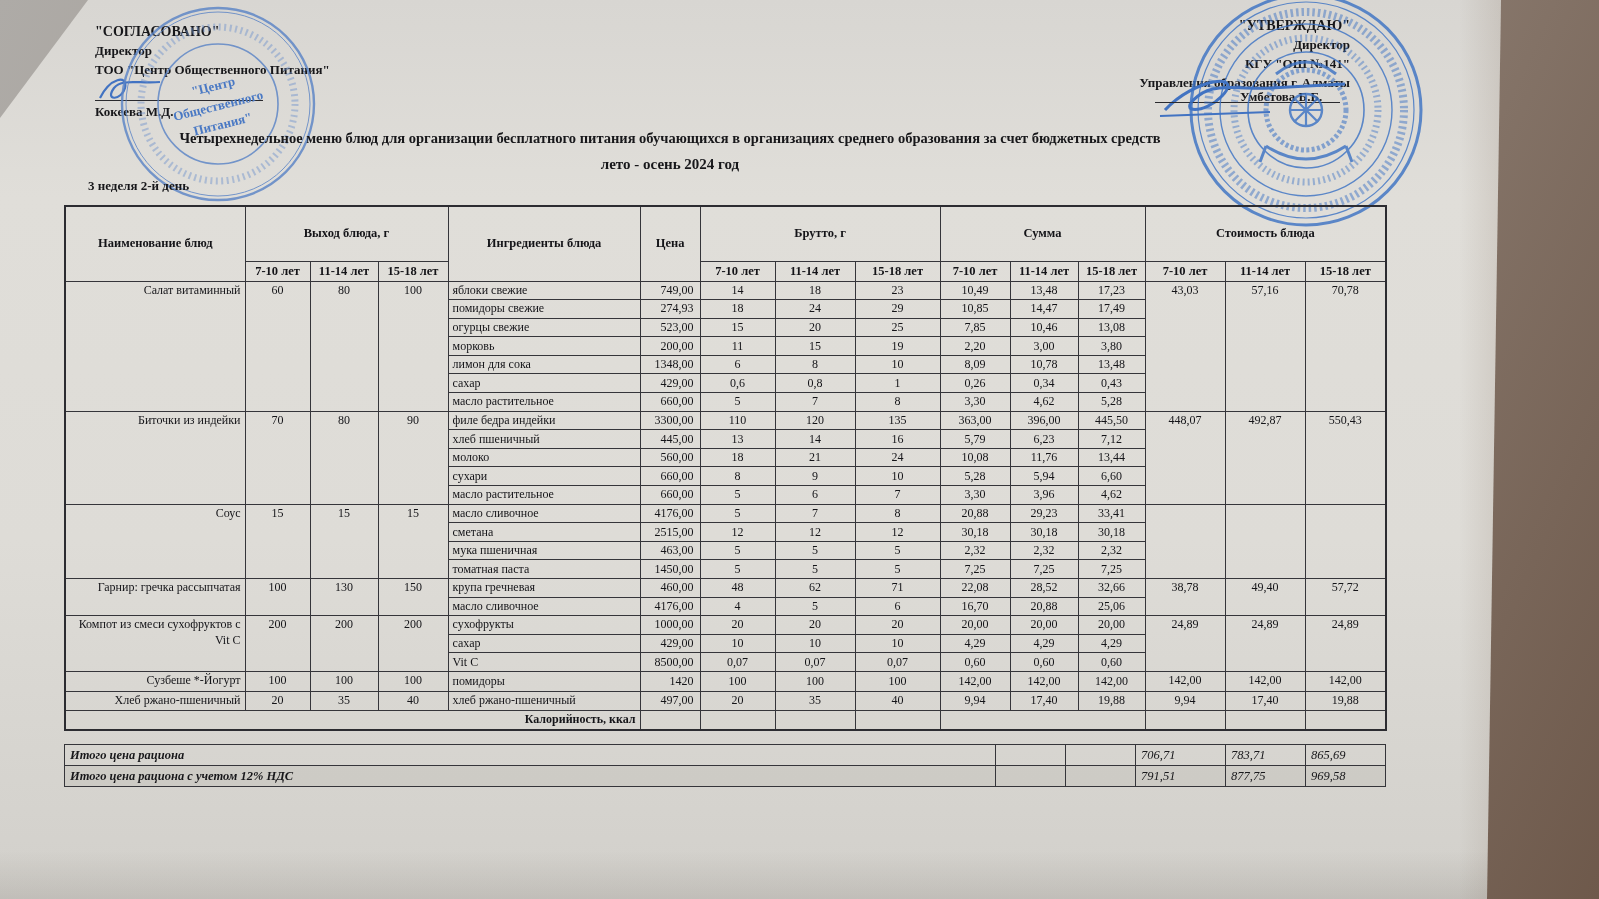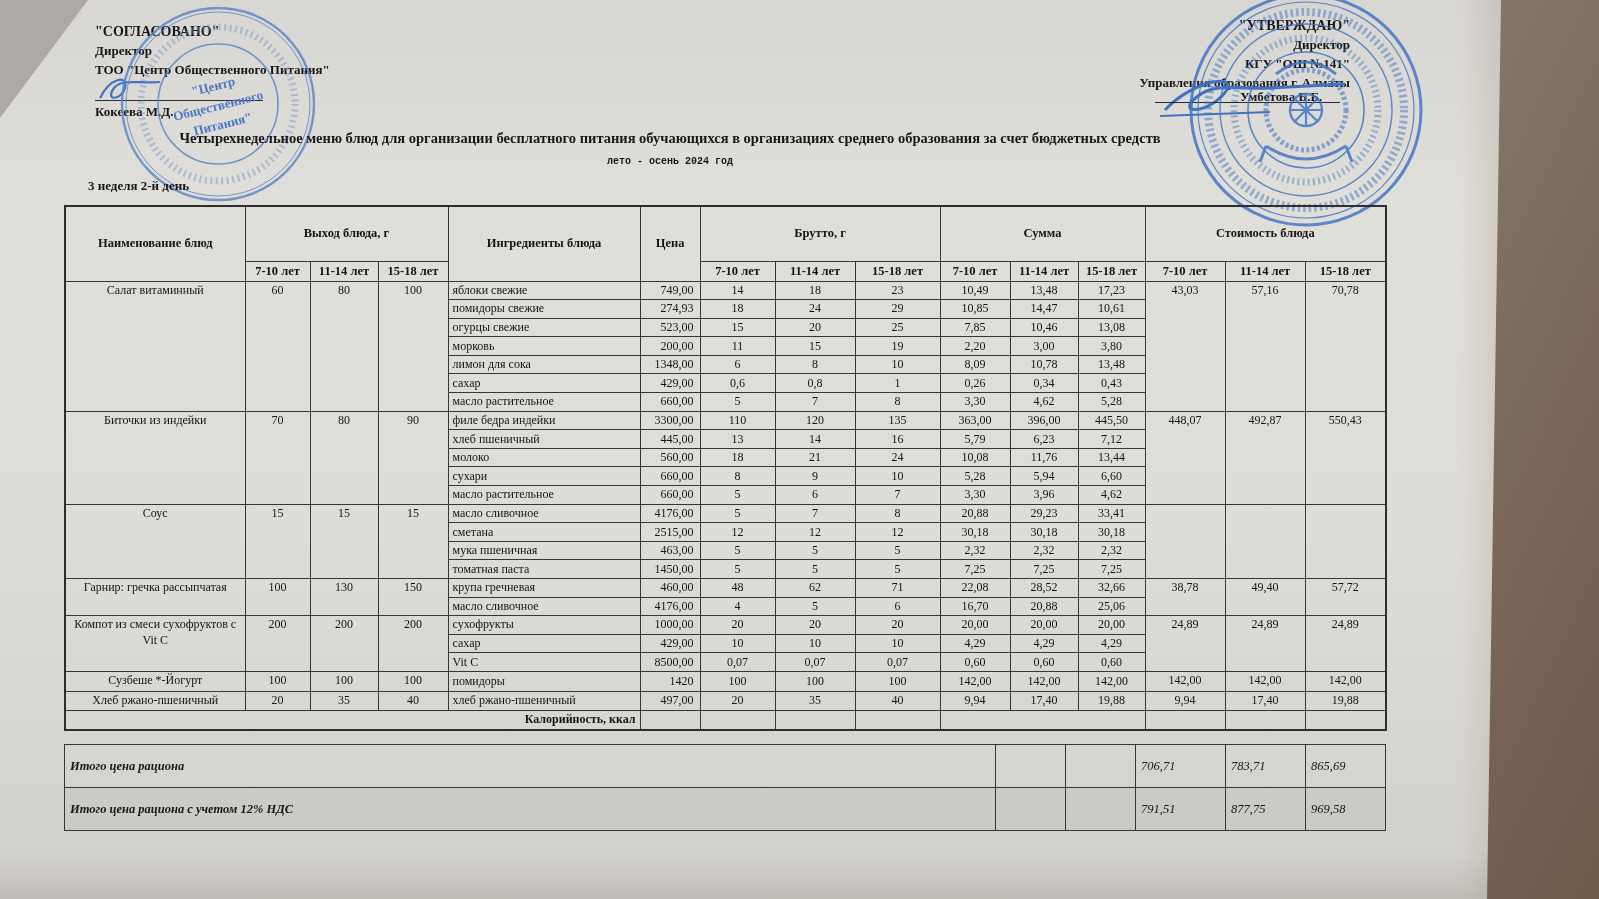--- a/index.html
+++ b/index.html
@@ -22,50 +22,50 @@
     background:linear-gradient(90deg,rgba(120,95,75,0) 0%,rgba(110,85,65,0.16) 100%);
   }
   .paper::before{
     content:"";position:absolute;left:0;bottom:0;width:100%;height:48px;
     background:linear-gradient(180deg,rgba(0,0,0,0) 0%,rgba(40,30,20,0.10) 100%);
   }
   .abs{position:absolute;}
   .blk{font-size:13px;font-weight:bold;line-height:1.45;}
   .title-wrap{left:120px;top:130px;width:1100px;text-align:center;}
   .doc-title{font-size:14.5px;font-weight:bold;}
-  .doc-subtitle{font-size:10px;font-weight:bold;margin-top:9px;font-family:Liberation Mono, monospace;}
+  .doc-subtitle{font-size:15px;font-weight:bold;margin-top:9px;}
   .week-day{left:88px;top:178px;font-size:13px;font-weight:bold;}
   .sig-line{border-bottom:1.5px solid #2a2a2e;}
 
   
   table.menu{
     position:absolute;left:64px;top:205px;width:1321px;
     border-collapse:collapse;table-layout:fixed;
     font-size:12px;color:#141418;
   }
   table.menu th,table.menu td{
     border:1px solid #35353a;padding:0 4px;overflow:hidden;white-space:nowrap;
   }
   table.menu{border:2px solid #2c2c31;}
   table.menu th{font-size:12.5px;font-weight:bold;padding:2px 2px;white-space:normal;}
   table.menu td{height:17.6px;}
-  .c-name{text-align:center;vertical-align:top;white-space:normal !important;line-height:1.35;}
+  .c-name{text-align:right;vertical-align:top;white-space:normal !important;line-height:1.35;}
   .c-ing{text-align:left;margin-top:21px;}
   .c-price{text-align:right;padding-right:6px !important;}
   .c-num{text-align:center;}
   .c-top{vertical-align:top;padding-top:1px !important;}
   .c-kcal{text-align:right;font-weight:bold;}
 
   
   table.totals{
     position:absolute;left:64px;top:744px;width:1321px;
     border-collapse:collapse;table-layout:fixed;
     font-size:12.5px;border:1.5px solid #2c2c31;
   }
-  table.totals td{border:1px solid #35353a;height:20px;padding:11px 5px;}
+  table.totals td{border:1px solid #35353a;height:20px;padding:0 5px;}
   .tot-label{font-style:italic;font-weight:bold;text-align:left;}
   .tot-val{font-style:italic;text-align:left;}
   .tot-shade td{background:rgba(70,60,50,0.06);}
 
   
   .stamp{opacity:.82;}
   .stamp-center-text{
     position:absolute;color:#4a79c4;font-size:13px;font-weight:bold;
     text-align:center;line-height:1.5;transform:rotate(-14deg);
   }
@@ -195,21 +195,21 @@
             <td class="c-num c-top" rowspan="7">70,78</td>
           </tr>
           <tr>
             <td class="c-ing">помидоры свежие</td>
             <td class="c-price">274,93</td>
             <td class="c-num">18</td>
             <td class="c-num">24</td>
             <td class="c-num">29</td>
             <td class="c-num">10,85</td>
             <td class="c-num">14,47</td>
-            <td class="c-num">10,61</td>
+            <td class="c-num">17,49</td>
           </tr>
           <tr>
             <td class="c-ing">огурцы свежие</td>
             <td class="c-price">523,00</td>
             <td class="c-num">15</td>
             <td class="c-num">20</td>
             <td class="c-num">25</td>
             <td class="c-num">7,85</td>
             <td class="c-num">10,46</td>
             <td class="c-num">13,08</td>

